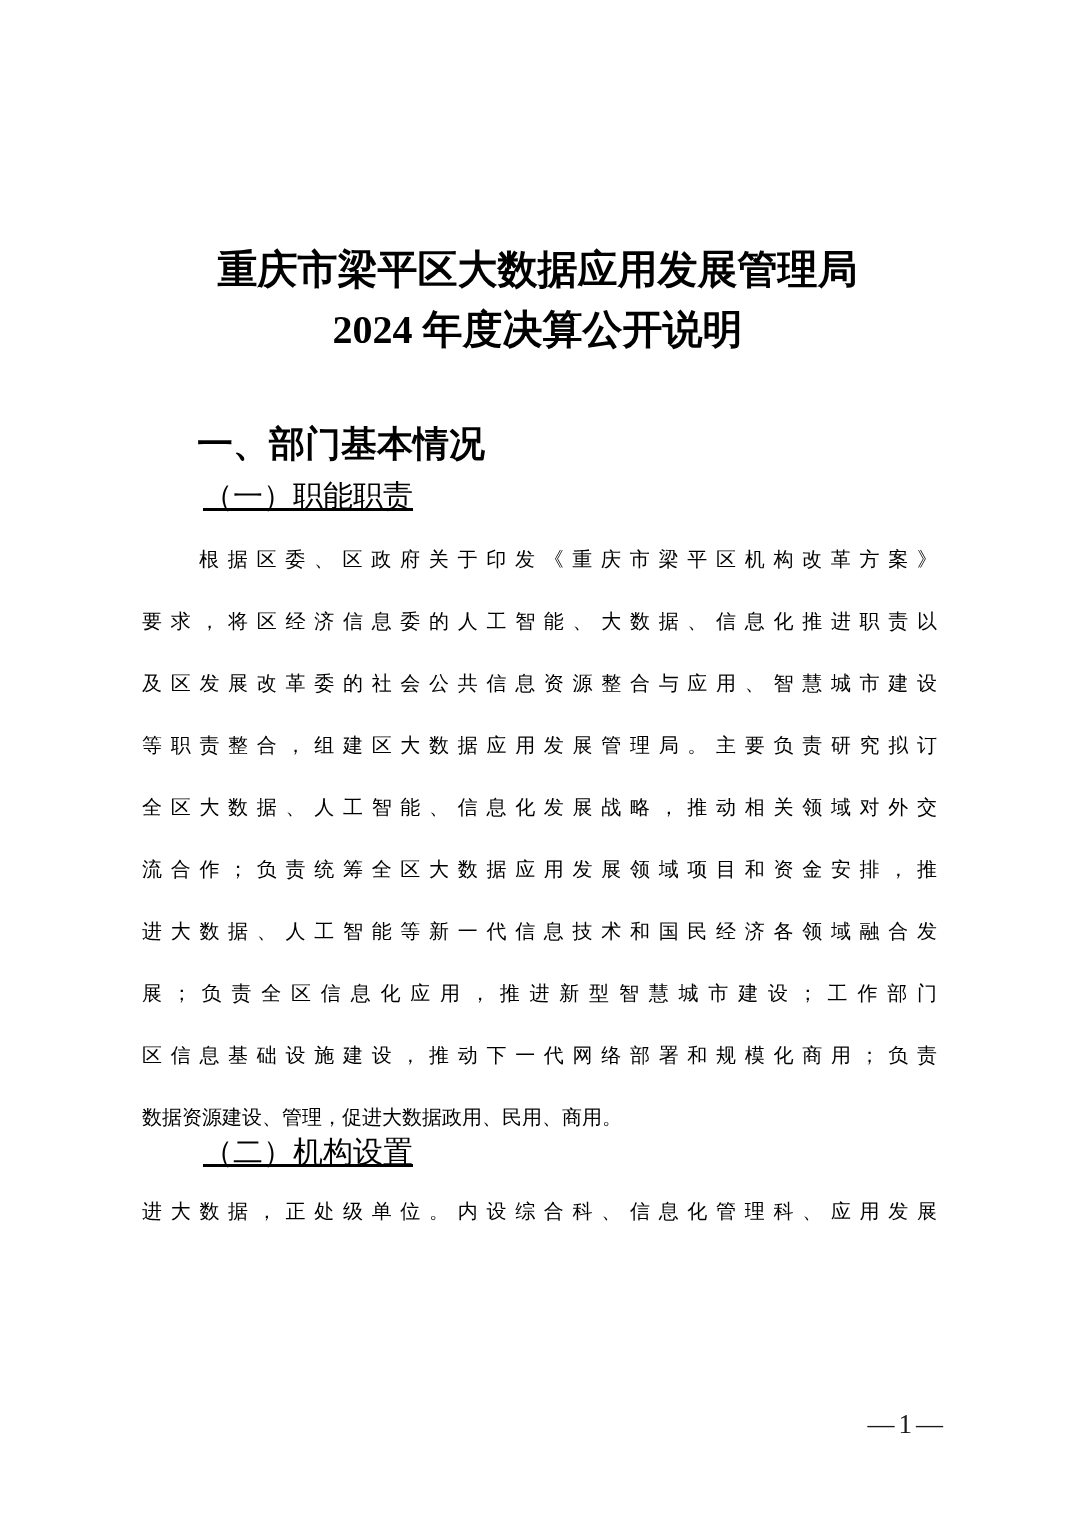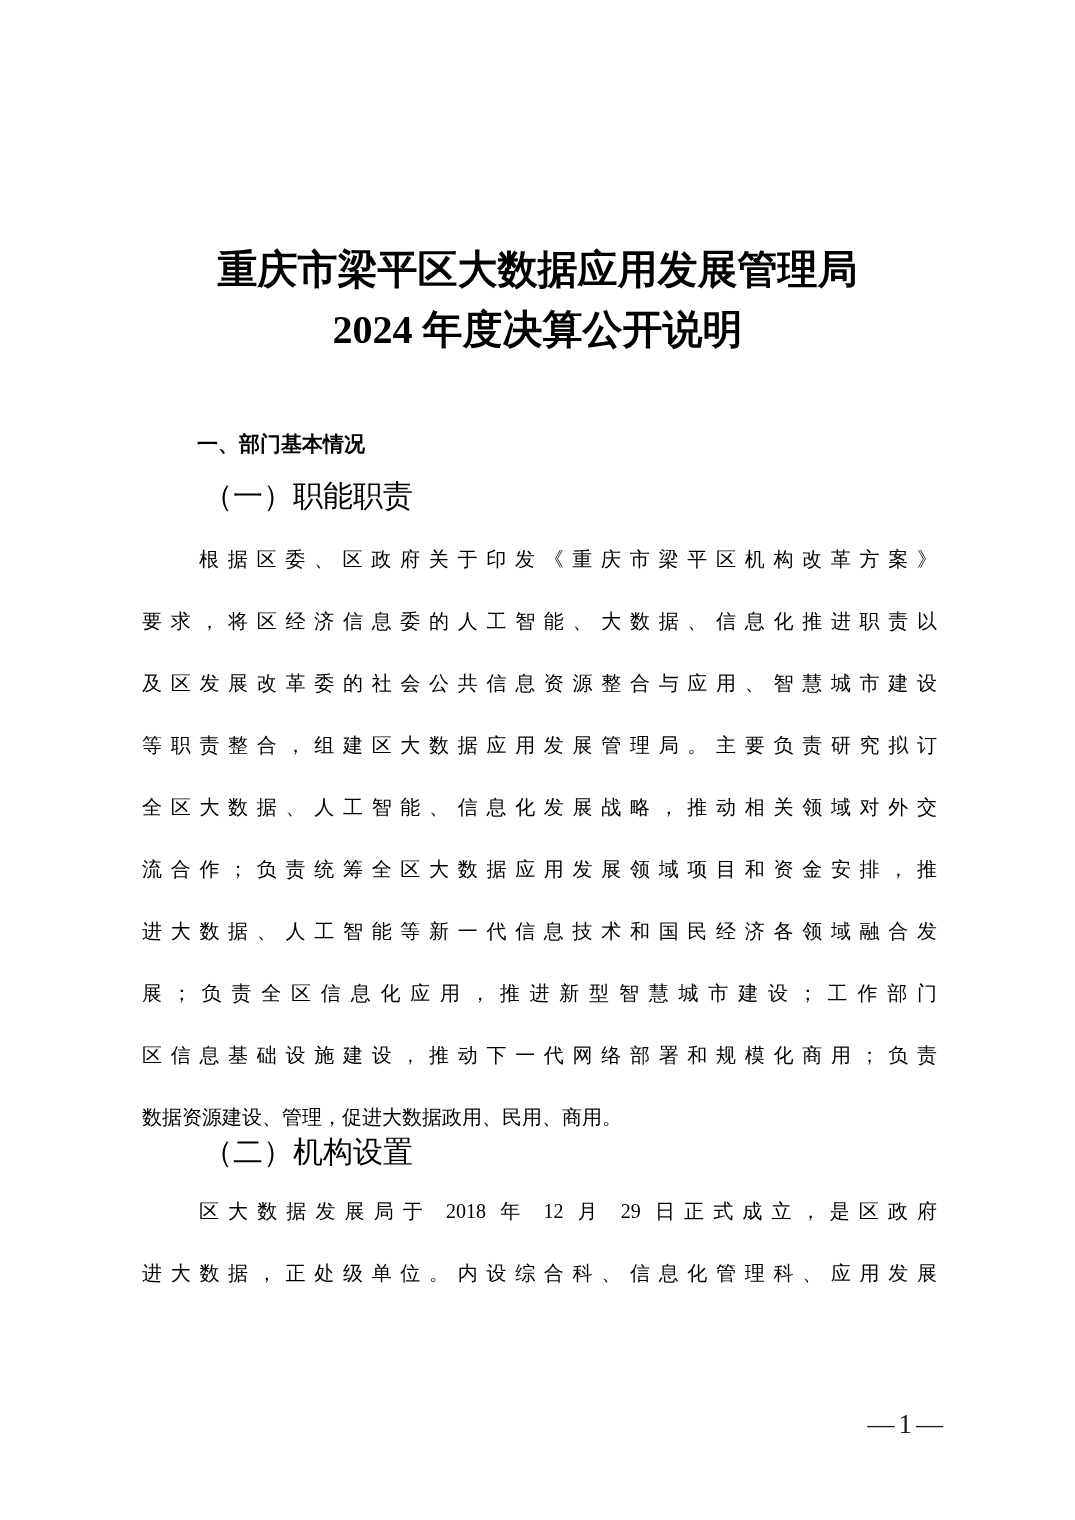--- a/index.html
+++ b/index.html
@@ -25,29 +25,30 @@
     font-weight: bold;
     font-size: 40px;
     line-height: 60px;
   }
   .h1 {
     position: absolute;
     left: 197px;
     top: 424px;
     font-family: "Liberation Sans", "DejaVu Sans", sans-serif;
     font-weight: bold;
-    font-size: 21px;
+    font-size: 36px;
     line-height: 40px;
   }
   .h2 {
     position: absolute;
     left: 203px;
     font-size: 30px;
     line-height: 40px;
     font-weight: normal;
+    text-decoration: underline;
   }
   .h2-duties { top: 476px; }
   .h2-org    { top: 1132px; }
   .para {
     position: absolute;
     left: 142px;
     width: 795px;
   }
   .para-1 { top: 528px; }
   .para-2 { top: 1180px; }
@@ -95,19 +96,18 @@
     <div class="bline jline">流合作；负责统筹全区大数据应用发展领域项目和资金安排，推</div>
     <div class="bline jline">进大数据、人工智能等新一代信息技术和国民经济各领域融合发</div>
     <div class="bline jline">展；负责全区信息化应用，推进新型智慧城市建设；工作部门</div>
     <div class="bline jline">区信息基础设施建设，推动下一代网络部署和规模化商用；负责</div>
     <div class="bline last-line">数据资源建设、管理，促进大数据政用、民用、商用。</div>
   </div>
 
   <div class="h2 h2-org">（二）机构设置</div>
 
   <div class="para para-2">
-    <div class="bline jline first-line">区大数据发展局于 2018 年 12 月 29 日正式成立，是区政府</div>
     <div class="bline jline">进大数据，正处级单位。内设综合科、信息化管理科、应用发展</div>
   </div>
 
   <div class="page-number">—1—</div>
 
 </div>
 
 </body></html>

